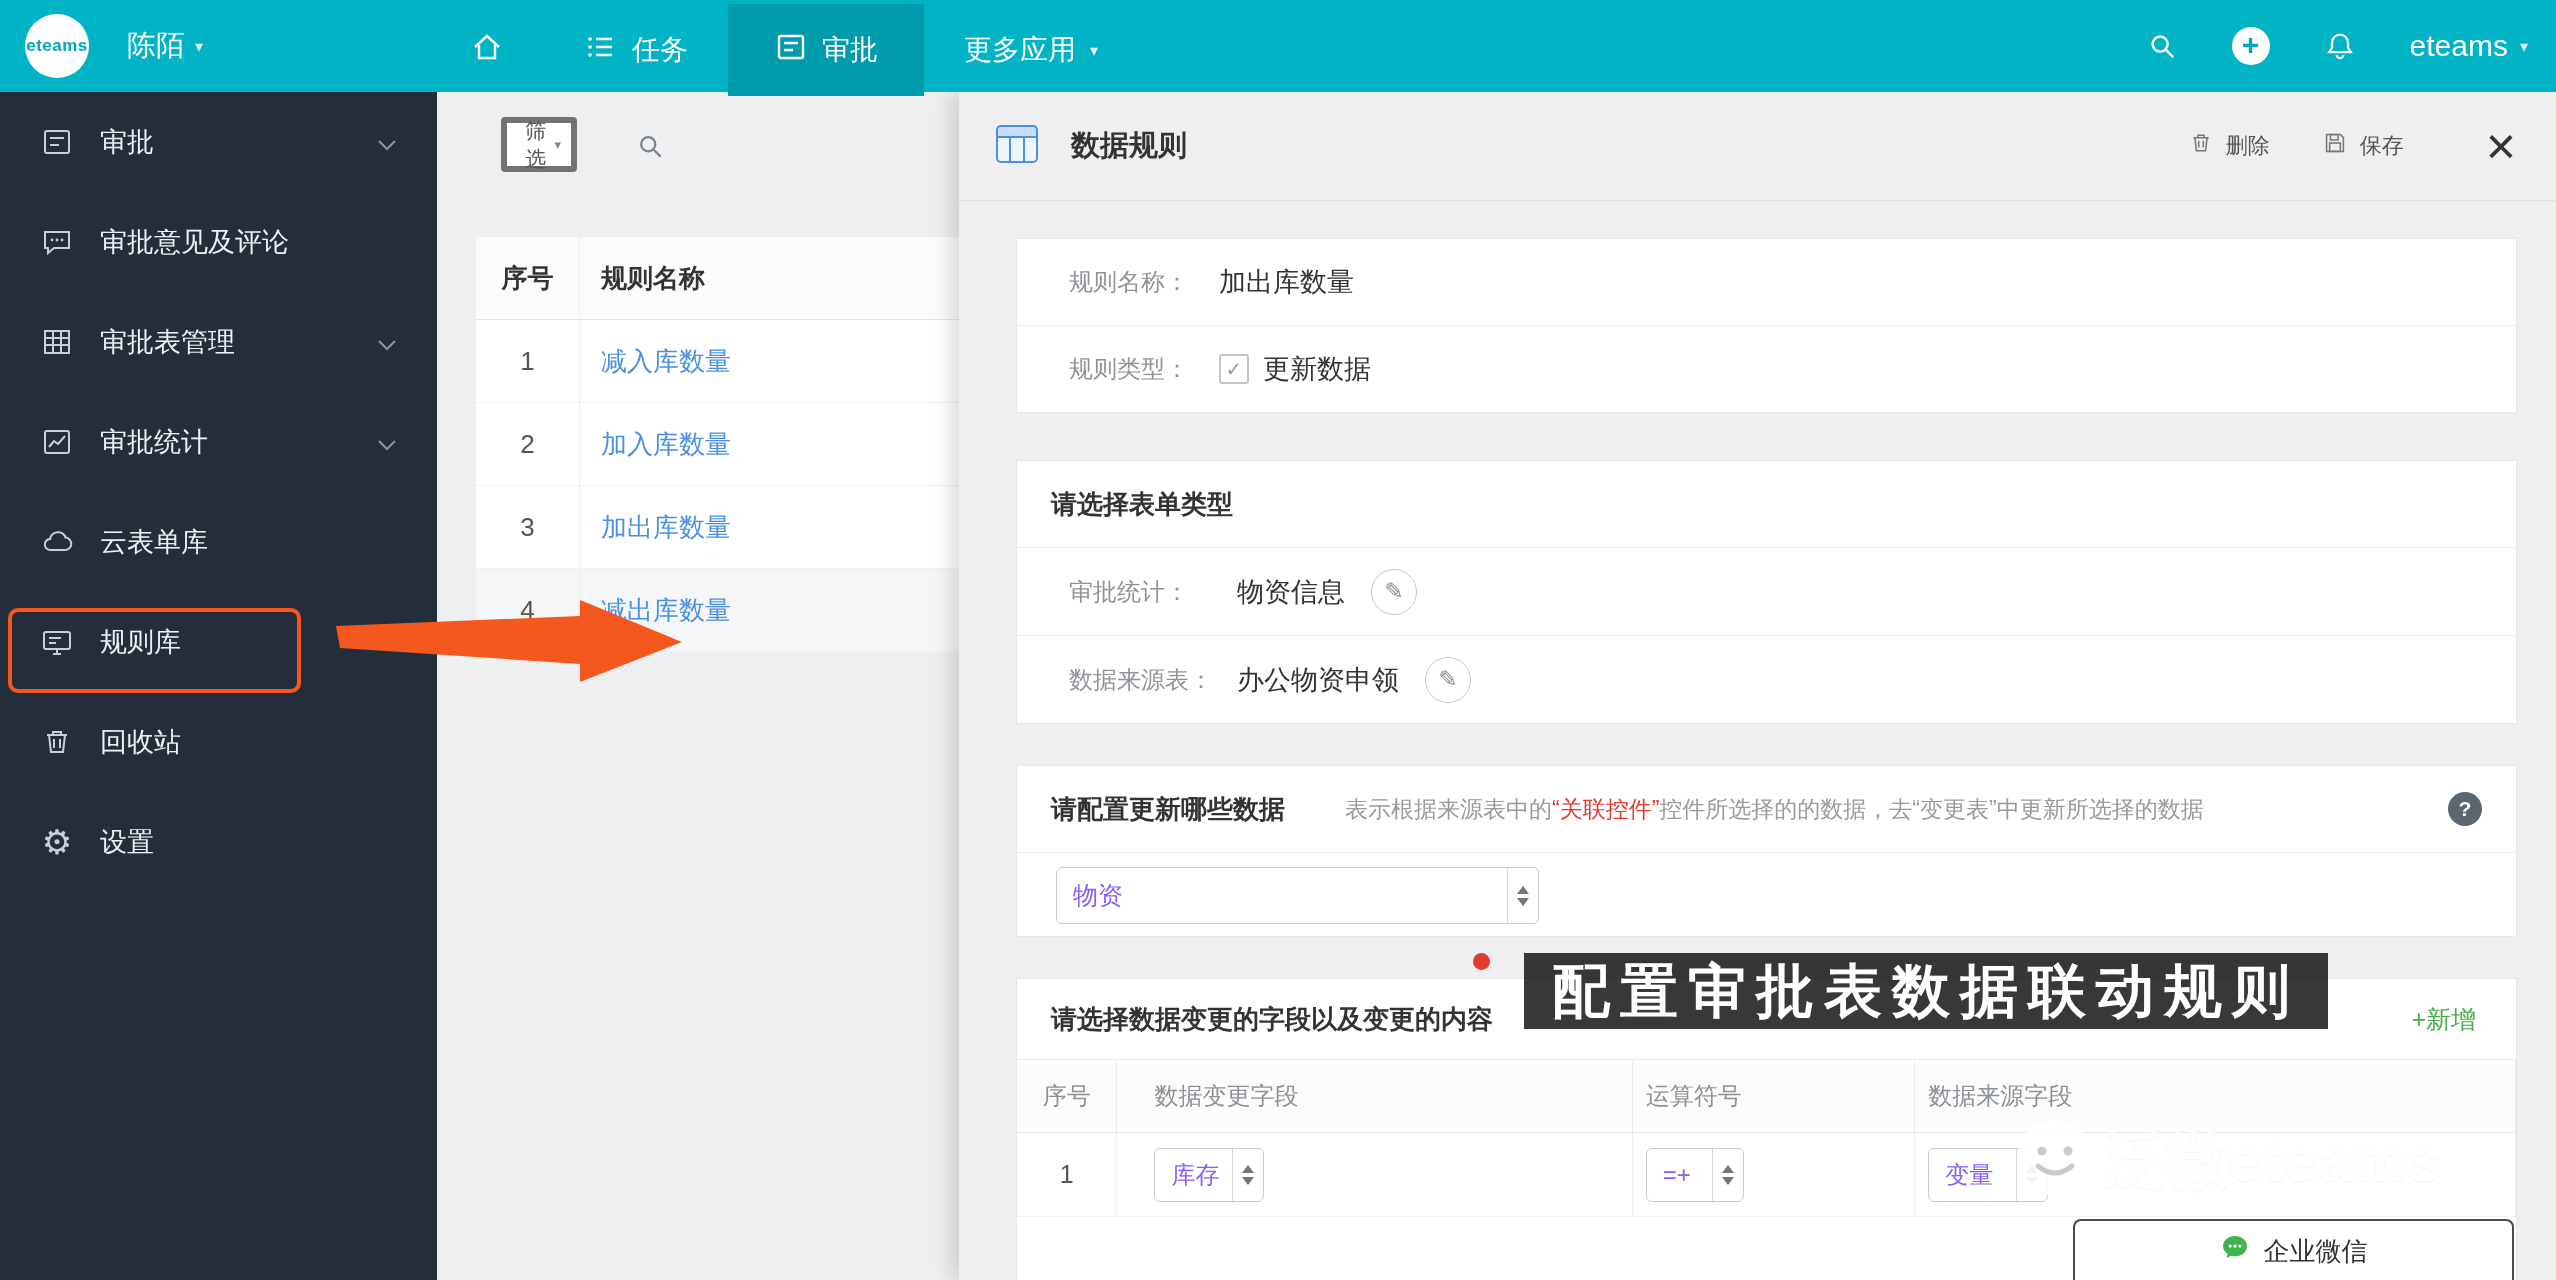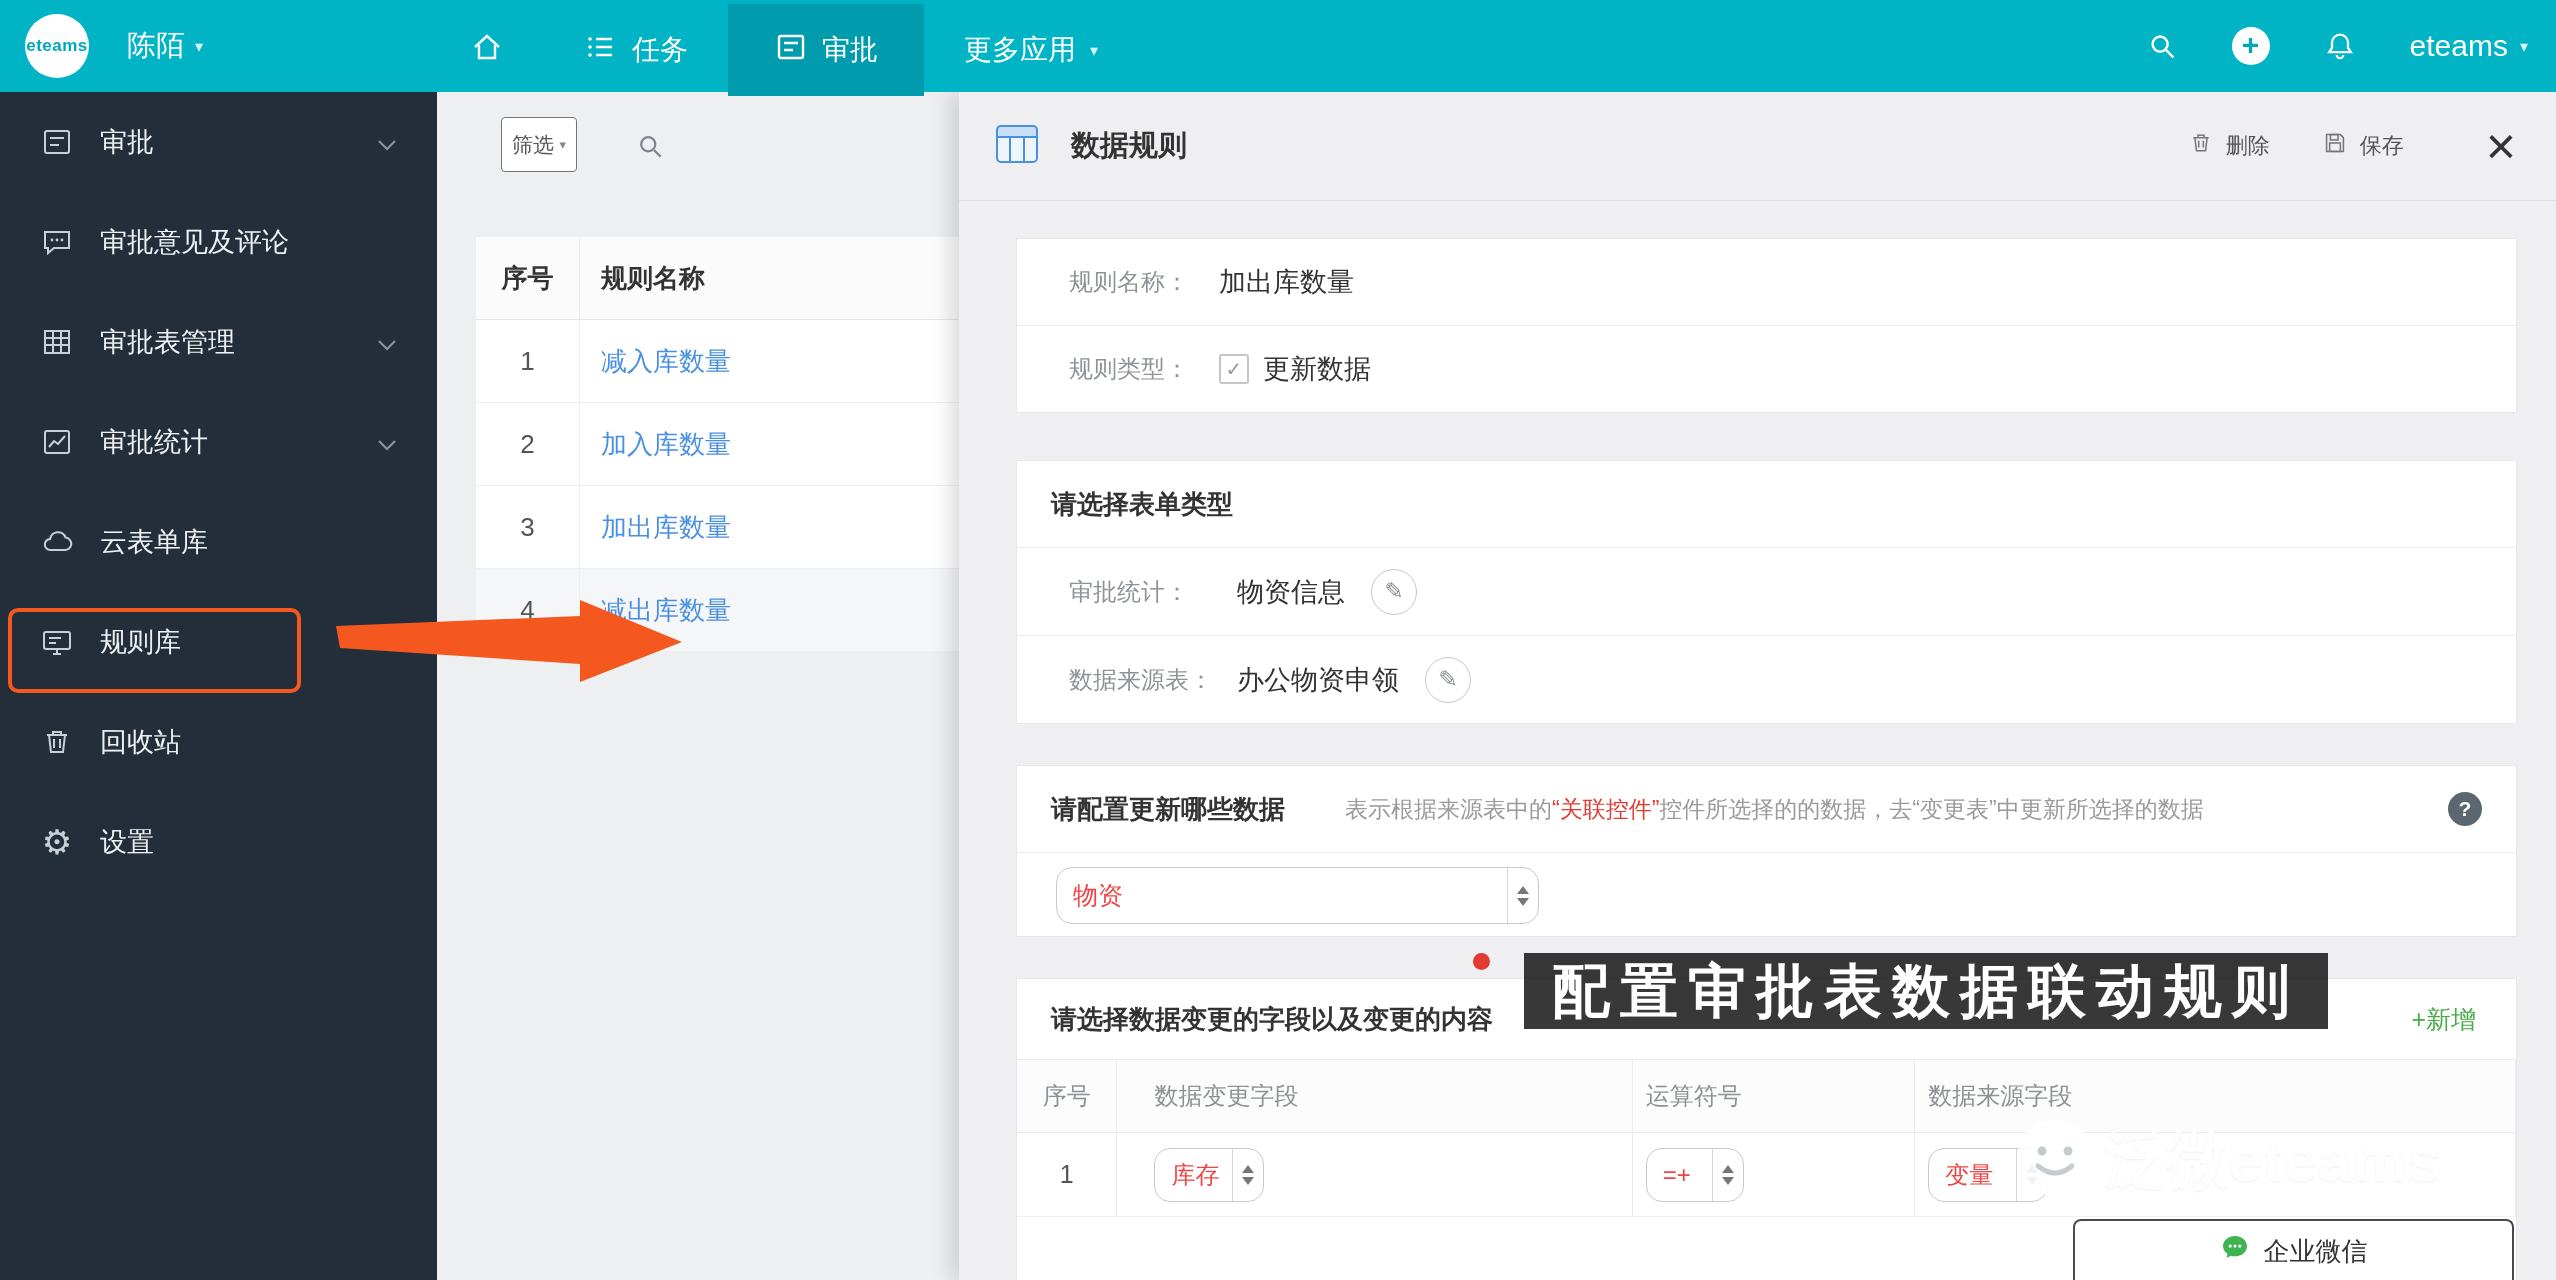--- a/index.html
+++ b/index.html
@@ -25,21 +25,21 @@
   
   .sidebar { position:absolute; left:0; top:92px; width:437px; bottom:0; background:#242e3b; z-index:10; }
   .sb-item { height:100px; display:flex; align-items:center; padding:0 40px 0 36px; color:#eef1f4; font-size:27px; cursor:pointer; }
   .sb-ic { width:42px; display:flex; justify-content:center; margin-right:22px; }
   .sb-ic svg { stroke:#c9cfd6; fill:none; stroke-width:2; }
   .sb-gear { font-size:34px; color:#c9cfd6; line-height:1; }
   .sb-chev { margin-left:auto; }
 
   
   .list-panel { position:absolute; left:437px; top:92px; width:560px; bottom:0; background:#edeff1; z-index:5; }
-  .filter-btn { position:absolute; left:64px; top:25px; width:76px; height:55px; background:#fff; border:1px solid #737373; border-radius:4px; display:flex; align-items:center; justify-content:space-between; padding:0 10px; font-size:21px; color:#555; cursor:pointer; }
+  .filter-btn { position:absolute; left:64px; top:25px; width:76px; height:55px; background:#fff; border:6px solid #737373; border-radius:4px; display:flex; align-items:center; justify-content:space-between; padding:0 10px; font-size:21px; color:#555; cursor:pointer; }
   .filter-caret { font-size:13px; color:#888; }
   .lp-search { position:absolute; left:198px; top:39px; cursor:pointer; }
   .lp-table { position:absolute; left:39px; top:145px; width:640px; background:#fff; }
   .lp-hrow { display:flex; height:82px; align-items:center; border-bottom:1px solid #e2e5e8; font-weight:bold; font-size:26px; color:#333; background:#fbfbfc; }
   .lp-row { display:flex; height:82px; align-items:center; border-bottom:1px solid #eef0f2; font-size:26px; background:#fff; cursor:pointer; }
   .lp-row.alt { background:#f5f6f8; }
   .col-no { width:103px; text-align:center; color:#555; border-right:1px solid #eceef0; align-self:stretch; display:flex; align-items:center; justify-content:center; }
   .lp-hrow .col-no { color:#333; }
   .col-name { padding-left:21px; }
   .rule-link { color:#4a90e2; cursor:pointer; }
@@ -63,21 +63,21 @@
   .f-label { color:#8f9398; font-size:24px; width:150px; flex:none; }
   .f-value { color:#333; font-size:27px; }
   .checkbox { width:26px; height:26px; border:2px solid #c6c6c6; border-radius:3px; display:flex; align-items:center; justify-content:center; margin-right:14px; cursor:pointer; }
   .checkbox span { color:#9a9a9a; font-size:20px; line-height:1; }
   .sec-head { height:86px; display:flex; align-items:center; padding-left:34px; border-bottom:1px solid #ececee; position:relative; }
   .sec-title { font-size:26px; font-weight:bold; color:#333; }
   .sec-desc { margin-left:60px; font-size:23px; color:#9a9a9a; }
   .red { color:#e03b30; }
   .pencil-btn { width:44px; height:44px; border:1px solid #c3c7cb; border-radius:50%; display:flex; align-items:center; justify-content:center; color:#8a8f94; font-size:23px; margin-left:26px; cursor:pointer; background:#fff; }
   .q-icon { position:absolute; right:34px; top:26px; width:34px; height:34px; border-radius:50%; background:#5b6670; color:#fff; font-size:21px; font-weight:bold; display:flex; align-items:center; justify-content:center; cursor:pointer; }
-  .select { display:inline-flex; align-items:center; justify-content:space-between; background:#fff; border:1px solid #c6cace; border-radius:16px; padding-left:16px; font-size:25px; color:#ef4444; cursor:pointer; }
+  .select { display:inline-flex; align-items:center; justify-content:space-between; background:#fff; border:1px solid #c6cace; border-radius:6px; padding-left:16px; font-size:25px; color:#8b5cf6; cursor:pointer; }
   .stepper { width:30px; align-self:stretch; border-left:1px solid #d5d8db; display:flex; flex-direction:column; align-items:center; justify-content:center; gap:4px; margin-left:12px; }
   .tri-up { width:0; height:0; border-left:6px solid transparent; border-right:6px solid transparent; border-bottom:8px solid #777; }
   .tri-down { width:0; height:0; border-left:6px solid transparent; border-right:6px solid transparent; border-top:8px solid #777; }
   .big-select { width:465px; height:55px; margin:14px 0 0 39px; }
   .card3-body { height:83px; }
   .add-link { position:absolute; right:40px; font-size:25px; color:#47ab47; cursor:pointer; }
   .ct-head { height:72px; display:flex; align-items:stretch; border-bottom:1px solid #e8eaec; color:#8c9196; font-size:24px; background:#fcfcfd; }
   .ct-row { height:83px; display:flex; align-items:stretch; border-bottom:1px solid #eef0f2; font-size:25px; color:#555; }
   .ct-c { display:flex; align-items:center; border-right:1px solid #ececee; }
   .ct-c1 { width:100px; justify-content:center; }

